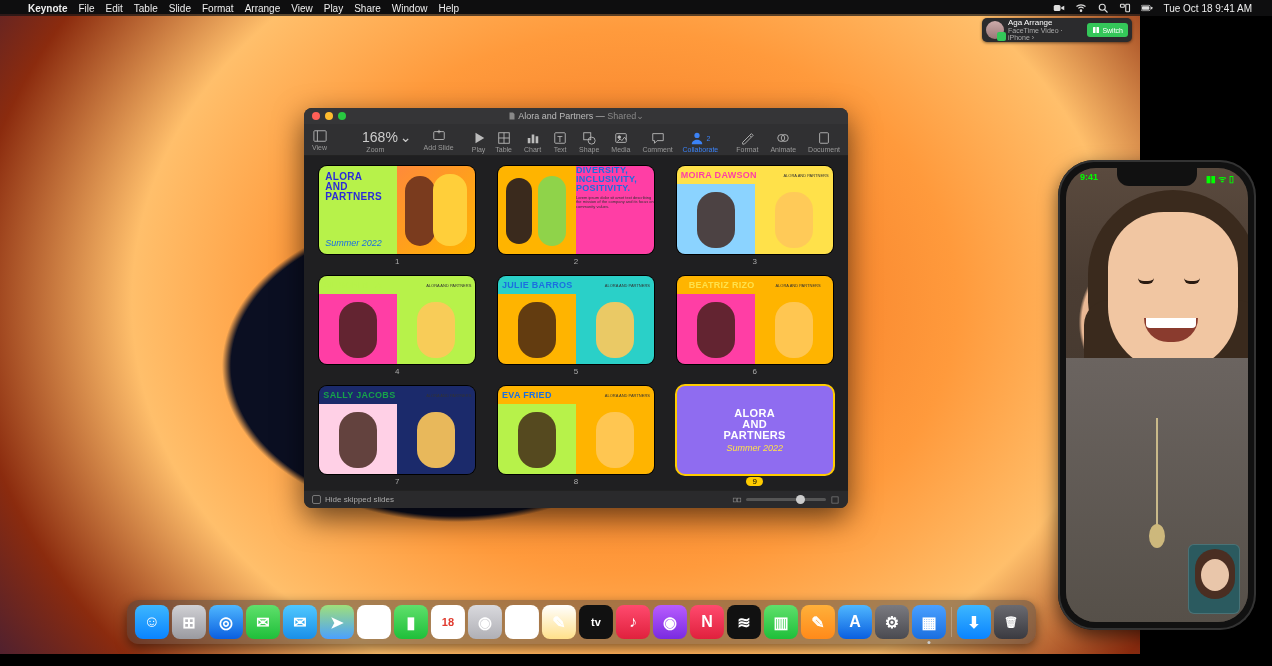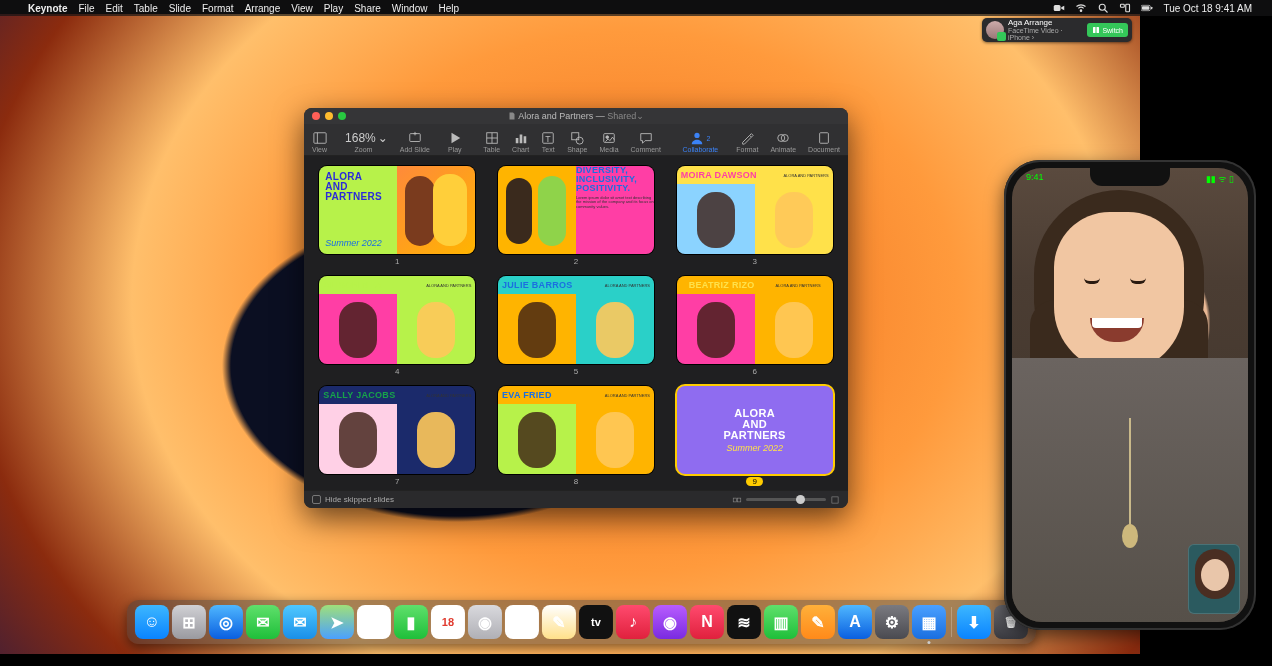--- a/index.html
+++ b/index.html
@@ -58,21 +58,21 @@
   .kn-title .shared{color:#888;}
   .kn-toolbar {
     height:32px; background:#303032; display:flex; align-items:flex-end;
     padding:0 8px 2px; border-bottom:1px solid #222;
   }
   .tb-group{display:flex; gap:12px;}
   .tb-item{display:flex;flex-direction:column;align-items:center;color:#999;font-size:7px;gap:1px;}
   .tb-item svg,.tb-item .ic{width:14px;height:14px;display:block;}
   .tb-item.active{color:#3b82f6;}
   .tb-spacer{flex:1;}
-  .zoom-pct{font-size:12px;color:#ccc;margin-left:6px;display:flex;align-items:center;gap:2px;}
+  .zoom-pct{font-size:14px;color:#ccc;margin-left:23px;display:flex;align-items:center;gap:2px;}
 
   .kn-body{flex:1; background:#1f1f21; padding:10px 12px 4px; overflow:auto;}
   .slide-grid{display:grid; grid-template-columns:repeat(3,1fr); gap:10px 16px;}
   .slide-cell{display:flex;flex-direction:column;align-items:center;gap:3px;}
   .slide{width:156px;height:88px;border-radius:8px;box-shadow:0 0 0 1px #000;position:relative;overflow:hidden;font-family:Arial,sans-serif;}
   .slide.selected{box-shadow:0 0 0 2px #ffcc00;}
   .slide-num{font-size:8px;color:#aaa;}
   .slide-num.sel{background:#ffcc00;color:#000;padding:0 6px;border-radius:7px;}
 
   
@@ -93,22 +93,22 @@
     border-radius:12px; display:flex; align-items:center; gap:3px;
     box-shadow:0 4px 12px rgba(0,0,0,.5);
   }
   .dock .app{width:34px;height:34px;border-radius:8px;display:flex;align-items:center;justify-content:center;font-size:16px;color:#fff;position:relative;}
   .dock .sep{width:1px;height:30px;background:rgba(255,255,255,.25);margin:0 2px;}
   .dock .app .dot{position:absolute;bottom:-5px;left:50%;transform:translateX(-50%);width:3px;height:3px;border-radius:50%;background:#ccc;}
 
   
   .iphone{
     position:absolute; right:16px; top:160px;
-    width:252px; height:470px; border-radius:36px;
-    background:#111; padding:8px; box-shadow:inset 0 0 0 2px #333, 0 6px 18px rgba(0,0,0,.6);
+    width:198px; height:470px; border-radius:36px;
+    background:#111; padding:8px; box-shadow:inset 0 0 0 2px #333, 0 6px 18px rgba(0,0,0,.6);font-weight:bold;
   }
   .iphone .screen{width:100%;height:100%;border-radius:30px;overflow:hidden;position:relative;background:#1a1a1a;}
   .notch{position:absolute;top:0;left:50%;transform:translateX(-50%);width:80px;height:18px;background:#111;border-radius:0 0 12px 12px;z-index:3;}
   .statusbar{position:absolute;top:4px;left:0;right:0;height:14px;display:flex;justify-content:space-between;padding:0 14px;font-size:9px;color:#0f0;z-index:2;}
   .ft-video{position:absolute;inset:0;background:
      radial-gradient(circle at 50% 34%, #f2c9a8 0%, #e9b894 24%, transparent 25%),
      linear-gradient(#5a4a3e 0%, #4b3d33 25%, #3b3128 100%);
   }
   
   .face{position:absolute;top:44px;left:42px;width:130px;height:160px;border-radius:60px 60px 70px 70px;background:#f1c6a2;}

